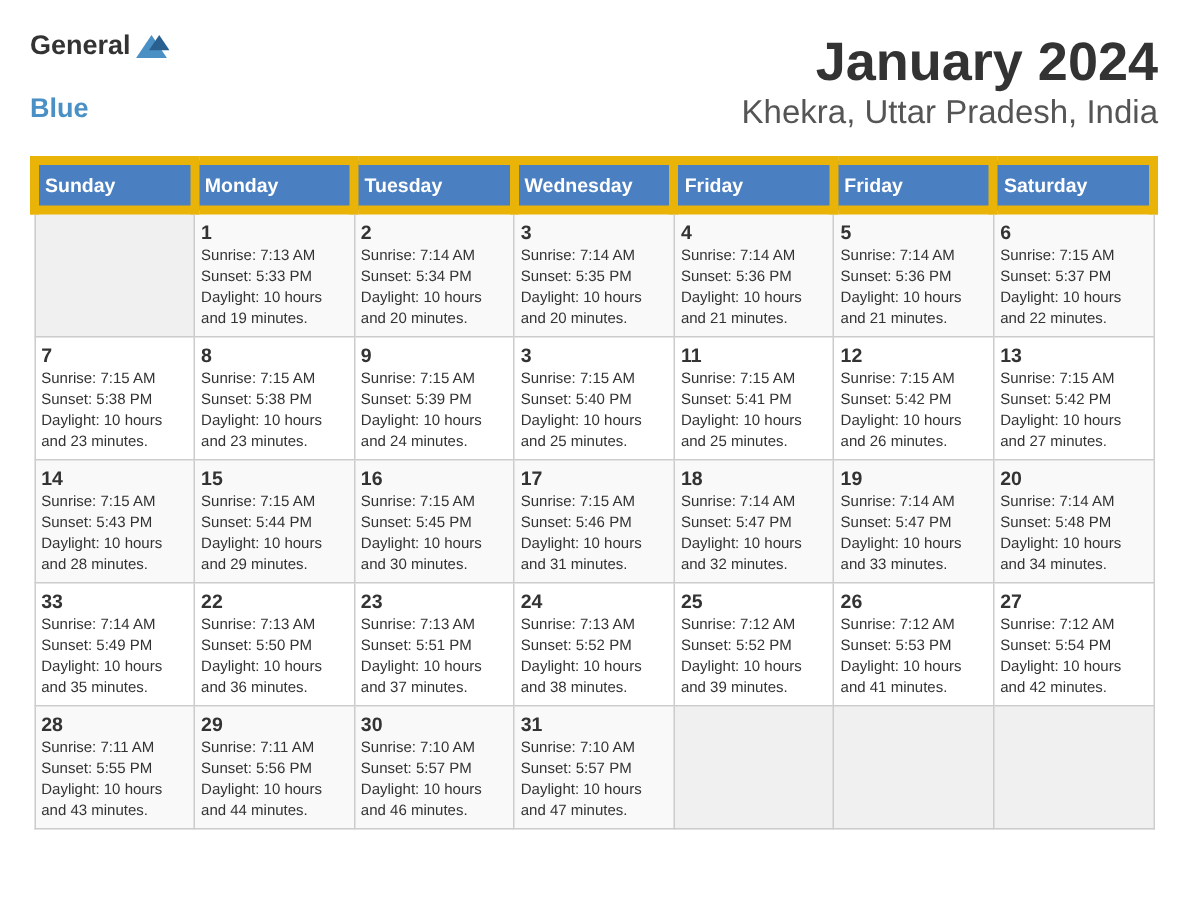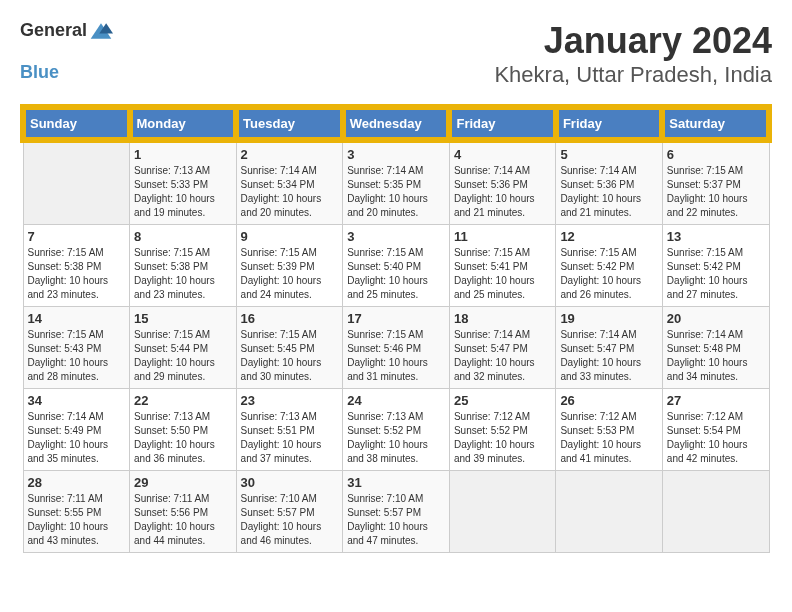--- a/index.html
+++ b/index.html
@@ -266,21 +266,21 @@
         <td>
           <span class="day-number">20</span>
           <div class="day-info" style="white-space: pre-line;">Sunrise: 7:14 AM
 Sunset: 5:48 PM
 Daylight: 10 hours
 and 34 minutes.</div>
         </td>
       </tr>
       <tr>
         <td>
-          <span class="day-number">34</span>
+          <span class="day-number">33</span>
           <div class="day-info" style="white-space: pre-line;">Sunrise: 7:14 AM
 Sunset: 5:49 PM
 Daylight: 10 hours
 and 35 minutes.</div>
         </td>
         <td>
           <span class="day-number">22</span>
           <div class="day-info" style="white-space: pre-line;">Sunrise: 7:13 AM
 Sunset: 5:50 PM
 Daylight: 10 hours

